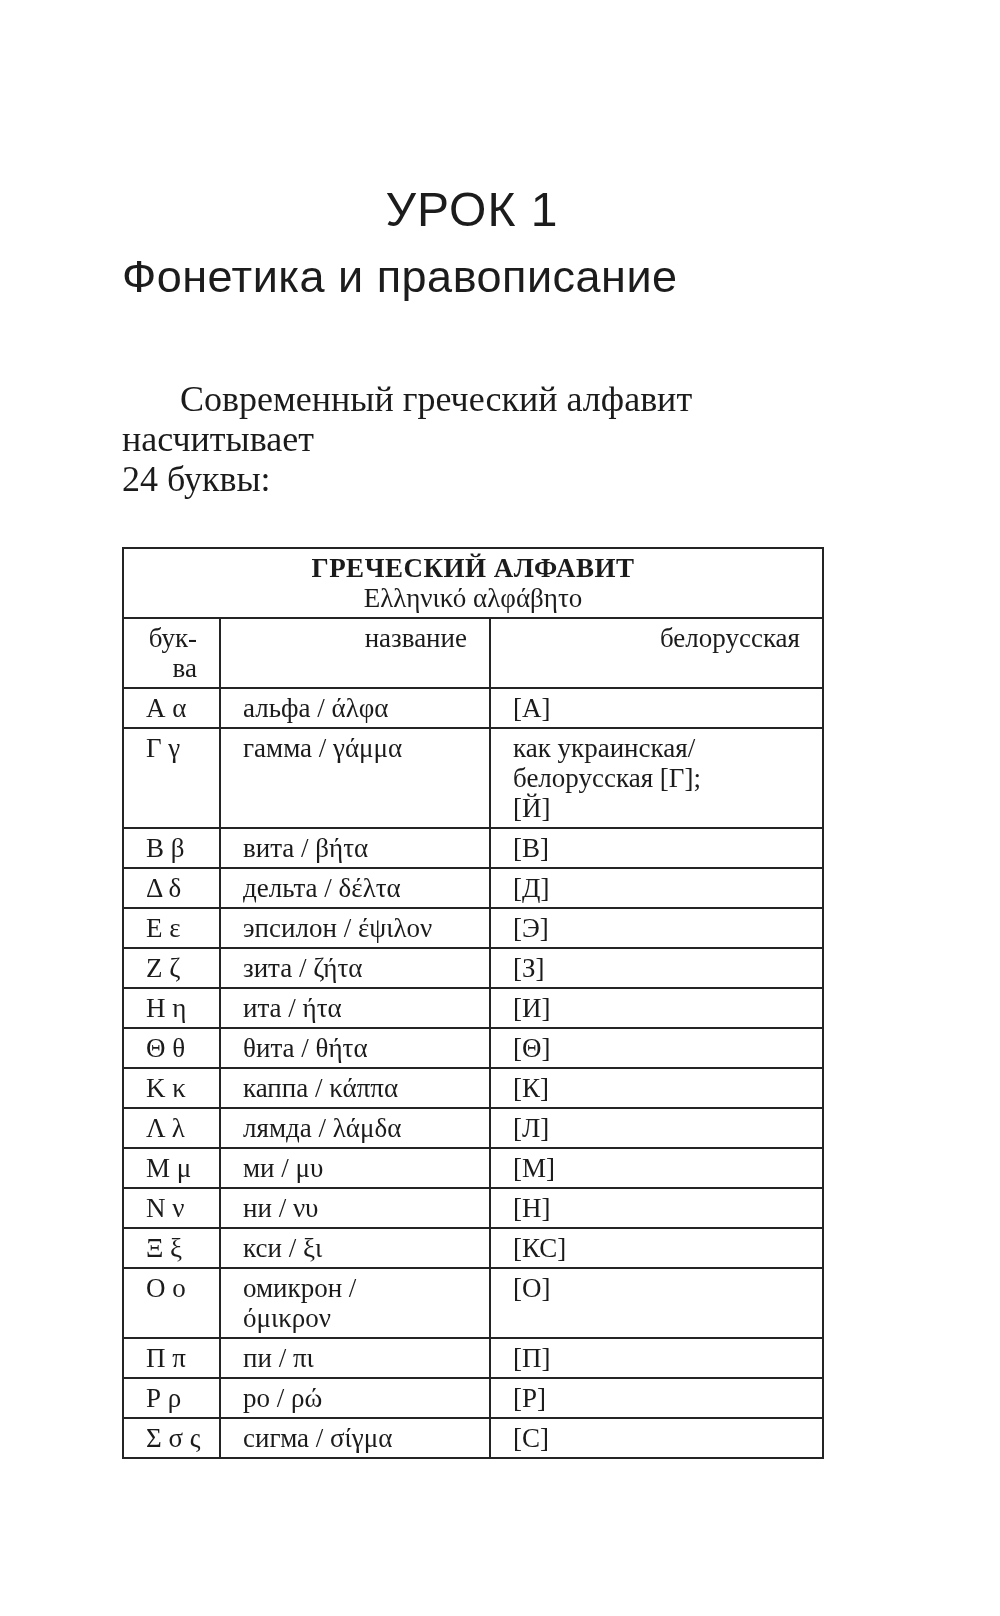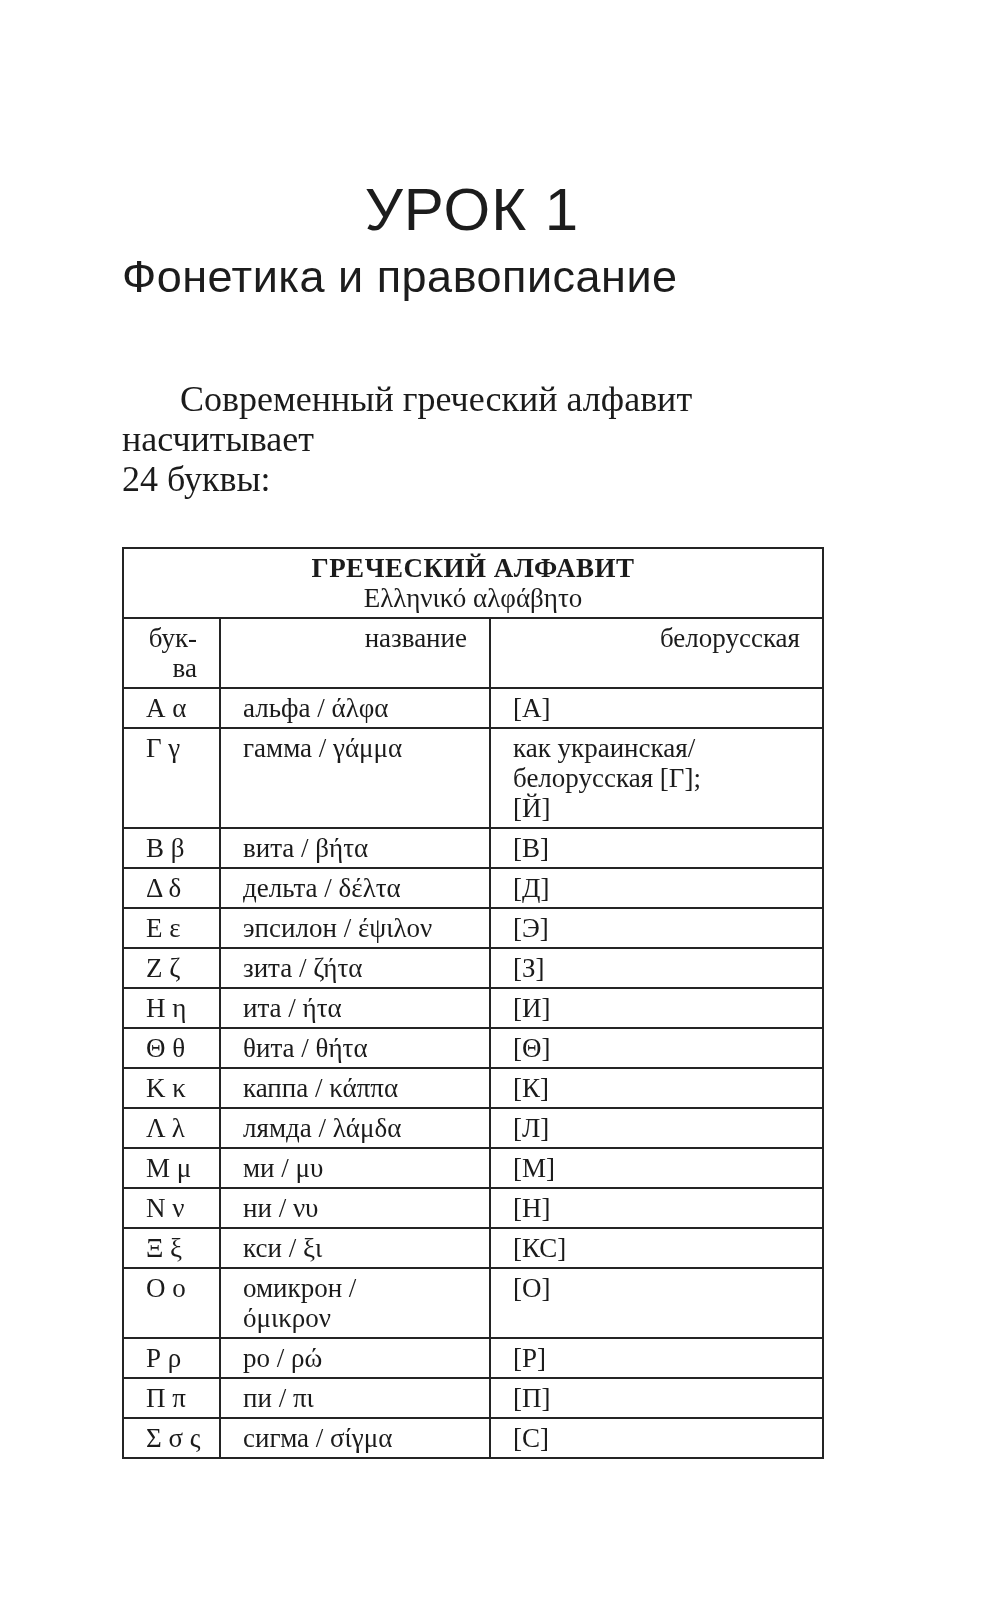--- a/index.html
+++ b/index.html
@@ -16,21 +16,21 @@
   }
   .content {
     width: 700px;
     margin-left: 122px;
   }
   .lesson-title {
     margin: 180px 0 0 0;
     text-align: center;
     font-family: "Liberation Sans", "DejaVu Sans", sans-serif;
     font-weight: 400;
-    font-size: 60px;
+    font-size: 48px;
     line-height: 60px;
     letter-spacing: 1px;
     color: #1c1c1c;
   }
   .lesson-subtitle {
     margin: 8px 0 0 0;
     font-family: "Liberation Sans", "DejaVu Sans", sans-serif;
     font-weight: 400;
     font-size: 45px;
     line-height: 57px;
@@ -174,30 +174,30 @@
         <td class="name">кси / ξι</td>
         <td class="pron">[КС]</td>
       </tr>
       <tr>
         <td class="letter">О о</td>
         <td class="name">омикрон /
 όμικρον</td>
         <td class="pron">[О]</td>
       </tr>
       <tr>
+        <td class="letter">Π π</td>
+        <td class="name">пи / πι</td>
+        <td class="pron">[П]</td>
+      </tr>
+      <tr>
         <td class="letter">Ρ ρ</td>
         <td class="name">ро / ρώ</td>
         <td class="pron">[Р]</td>
       </tr>
       <tr>
-        <td class="letter">Π π</td>
-        <td class="name">пи / πι</td>
-        <td class="pron">[П]</td>
-      </tr>
-      <tr>
         <td class="letter">Σ σ ς</td>
         <td class="name">сигма / σίγμα</td>
         <td class="pron">[С]</td>
       </tr>
     </tbody>
   </table>
 
 </div>
 
 </body></html>

